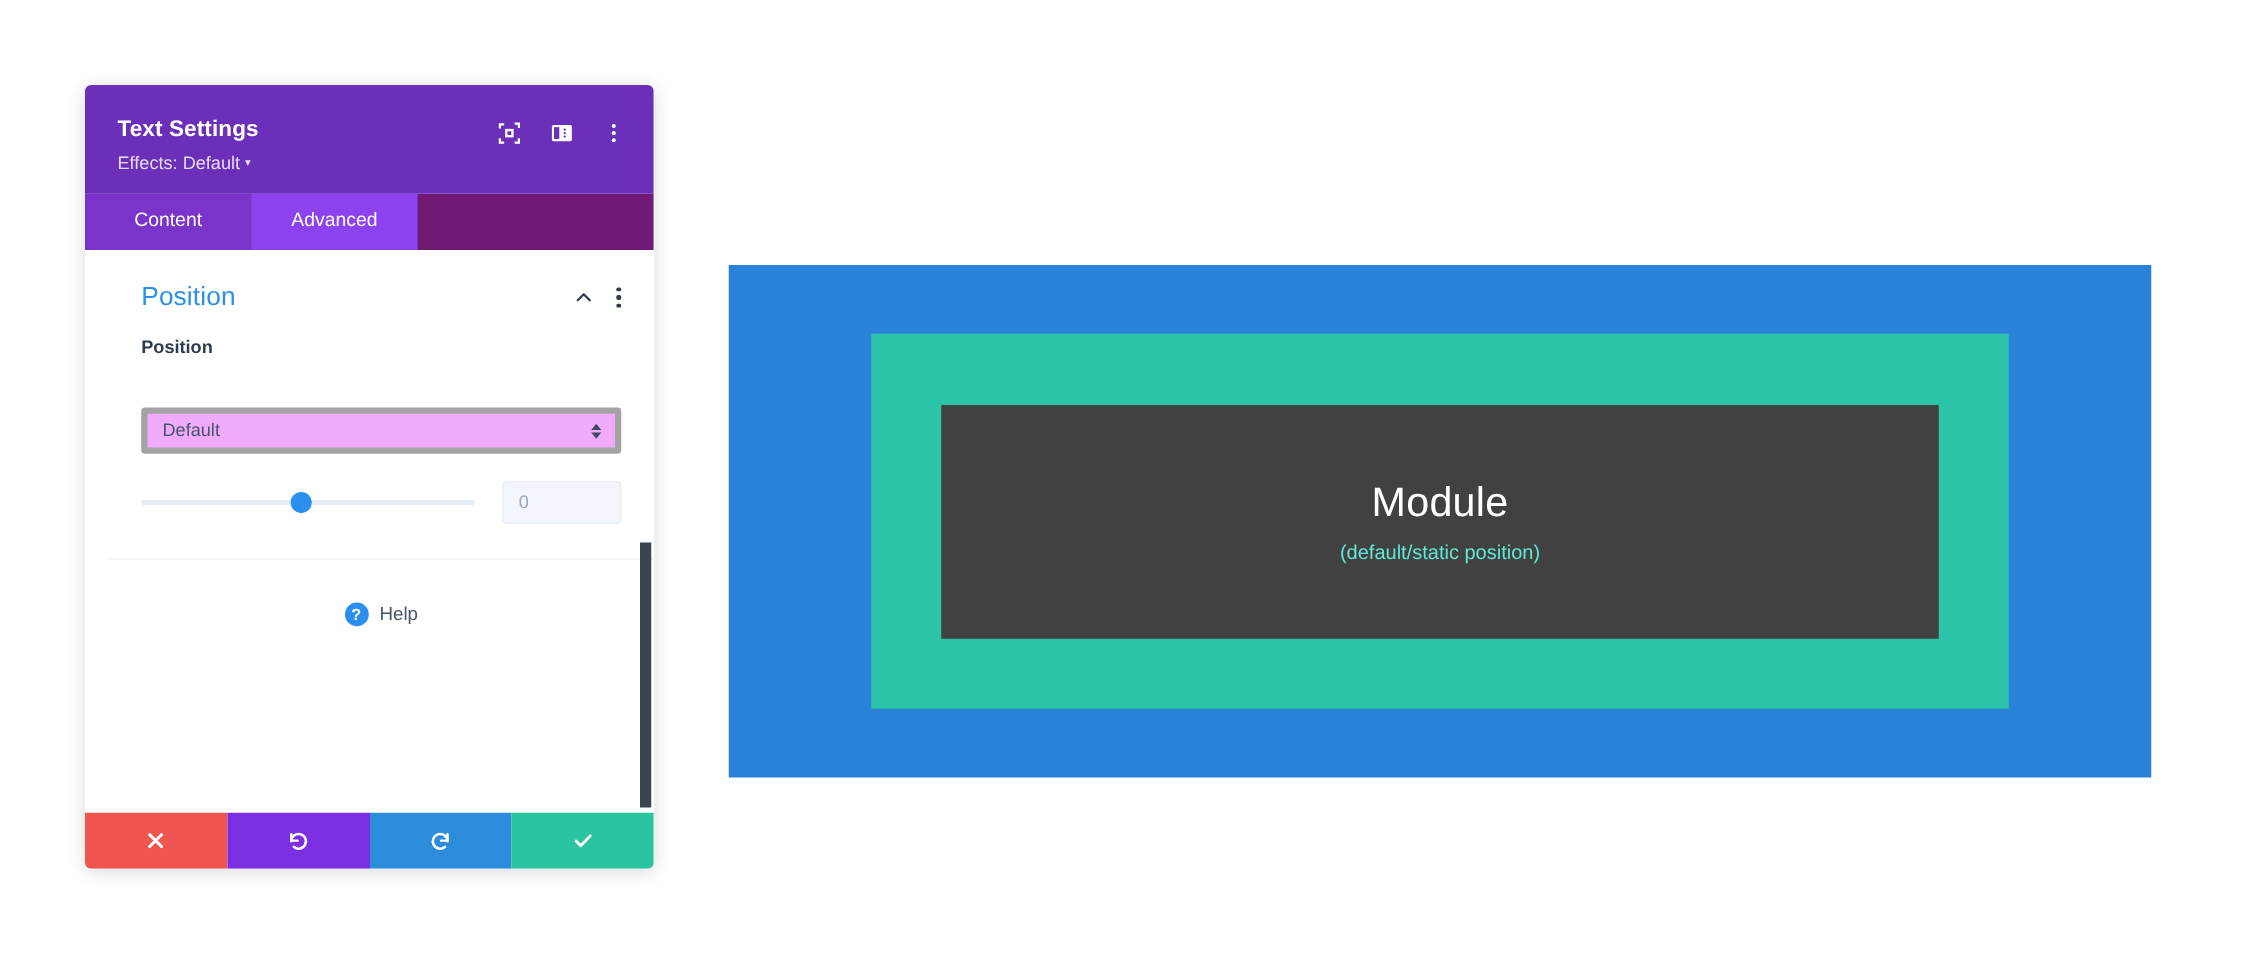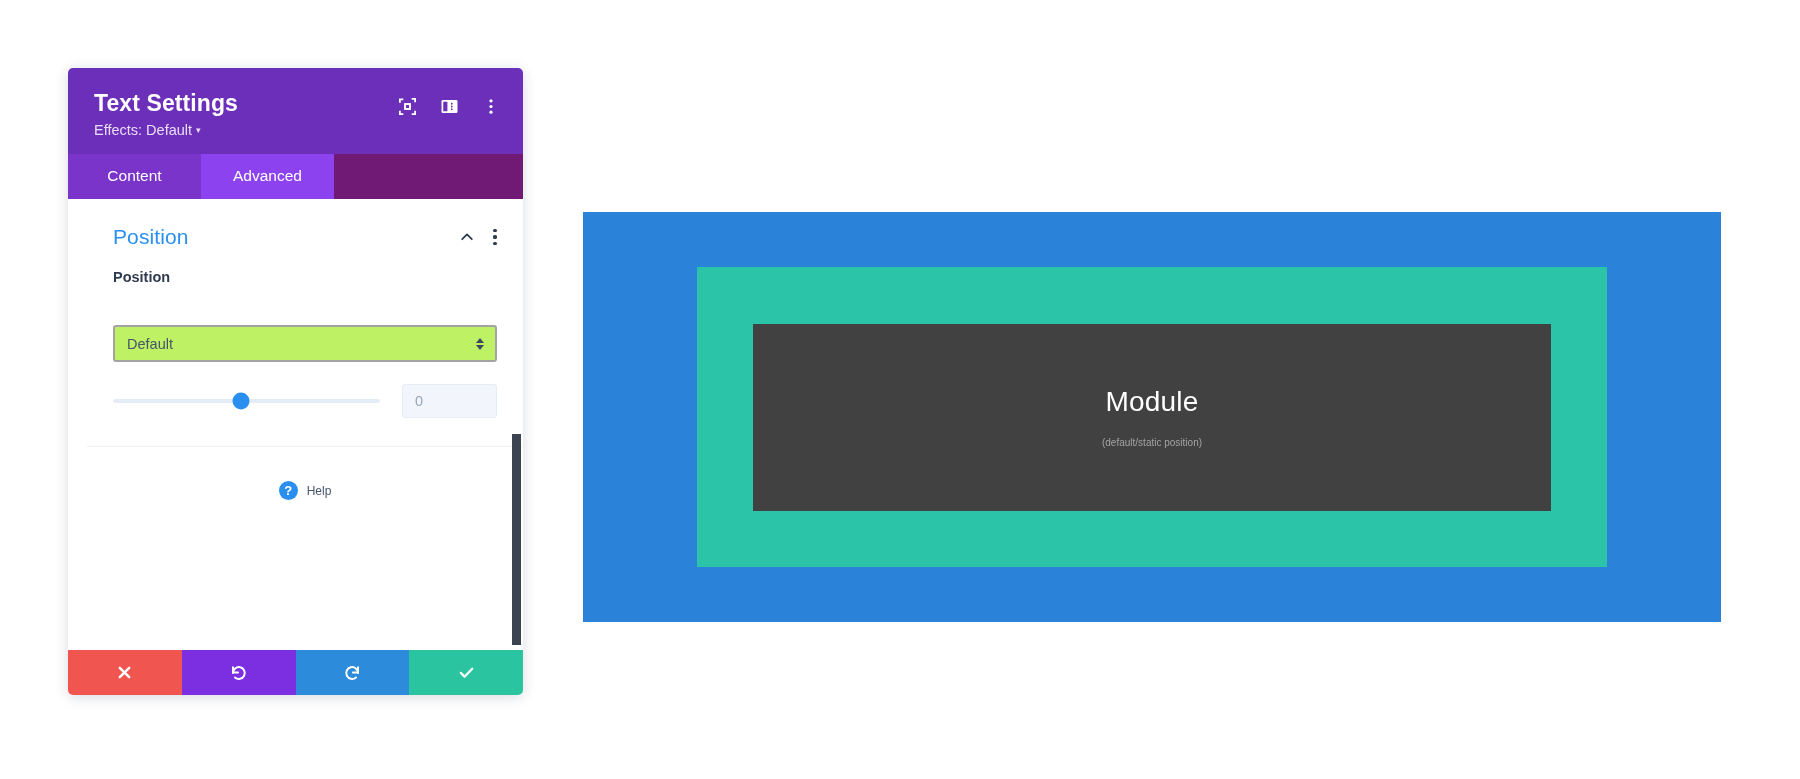--- a/index.html
+++ b/index.html
@@ -36,21 +36,21 @@
 
   
   .panel-header {
     background: #6B2FB9;
     padding: 22px 26px 14px 26px;
     position: relative;
     flex: 0 0 auto;
   }
   .panel-title {
     color: #ffffff;
-    font-size: 23px;
+    font-size: 18px;
     font-weight: bold;
     line-height: 26px;
     letter-spacing: .1px;
   }
   .panel-preset {
     color: #e9dcf6;
     font-size: 14.5px;
     line-height: 20px;
     margin-top: 4px;
     display: inline-block;
@@ -147,22 +147,22 @@
   .field-label {
     font-size: 14.5px;
     font-weight: bold;
     color: #2f3b4f;
     margin-bottom: 9px;
     display: block;
   }
 
   .select-box {
     position: relative;
-    background: #bef264;
-    border: 2px solid #a3a3a3;
+    background: #f0abfc;
+    border: 5px solid #a3a3a3;
     border-radius: 3px;
     height: 37px;
     display: flex;
     align-items: center;
     padding: 0 34px 0 12px;
     cursor: pointer;
     margin-top: 40px;
   }
   .select-value { font-size: 14.5px; color: #45546b; }
   .select-arrows {
@@ -244,21 +244,21 @@
     border-radius: 50%;
     background: #2A8FEE;
     color: #ffffff;
     font-size: 13px;
     font-weight: bold;
     display: flex;
     align-items: center;
     justify-content: center;
     line-height: 1;
   }
-  .help-text { font-size: 12px; color: #46566d; }
+  .help-text { font-size: 15px; color: #46566d; }
 
   
   .panel-scrollbar {
     position: absolute;
     right: 2px;
     top: 0;
     width: 9px;
     height: 100%;
     background: transparent;
   }
@@ -317,28 +317,28 @@
     width: 798px;
     height: 187px;
     background: #414141;
     display: flex;
     flex-direction: column;
     align-items: center;
     justify-content: center;
   }
   .module-title {
     color: #ffffff;
-    font-size: 28px;
+    font-size: 33px;
     font-weight: normal;
     line-height: 40px;
     letter-spacing: .2px;
   }
   .module-sub {
-    color: #a3a3a3;
-    font-size: 10px;
+    color: #5eead4;
+    font-size: 16px;
     margin-top: 11px;
     line-height: 20px;
   }
 </style>
 </head>
 <body>
 
 <div class="stage">
 
   <div class="settings-panel">

